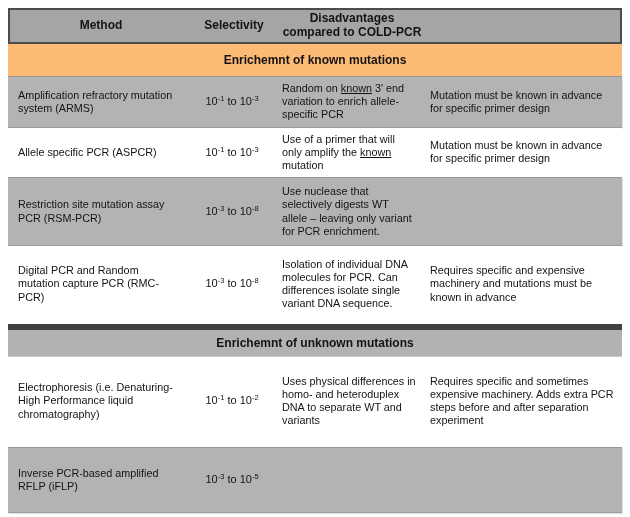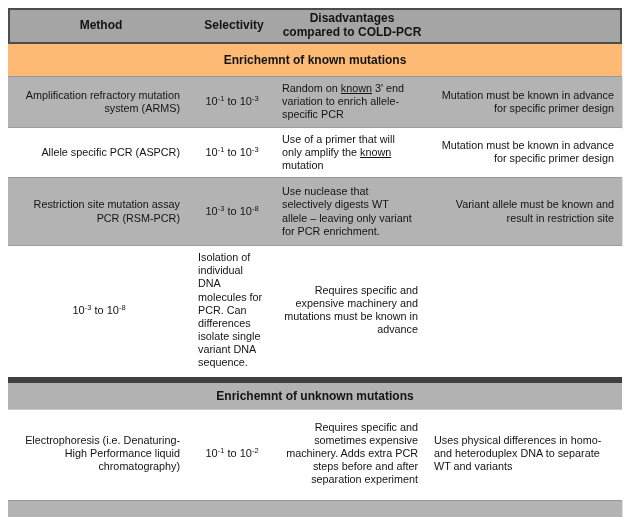--- a/index.html
+++ b/index.html
@@ -65,40 +65,40 @@
   }
   .row.white { background: #ffffff; }
   .r1 { min-height: 47px; }
   .r2 { min-height: 45px; }
   .r3 { min-height: 69px; }
   .r4 { min-height: 76px; }
   .r5 { min-height: 88px; }
   .r6 { min-height: 66px; margin-top: 2px; }
   .cell { box-sizing: border-box; }
   .cell.method {
-    text-align: right;
+    text-align: left;
     padding: 4px 10px;
   }
   .cell.sel {
     text-align: center;
     white-space: nowrap;
     font-size: 11px;
   }
   .cell.sel sup {
     font-size: 7.5px;
     vertical-align: baseline;
     position: relative;
     top: -4px;
   }
   .cell.desc {
     text-align: left;
     padding: 5px 10px 5px 8px;
   }
   .cell.dis {
-    text-align: right;
+    text-align: left;
     padding: 5px 8px 5px 4px;
   }
   .u { text-decoration: underline; }
 </style>
 </head>
 <body>
 
 <div class="figure">
 
   <div class="grid-row thead">
@@ -120,36 +120,36 @@
     <div class="cell method">Allele specific PCR (ASPCR)</div>
     <div class="cell sel"><span>10</span><sup>-1</sup><span> to </span><span>10</span><sup>-3</sup></div>
     <div class="cell desc"><span>Use of a primer that will only amplify the </span><span class="u">known</span><span> mutation</span></div>
     <div class="cell dis">Mutation must be known in advance for specific primer design</div>
   </div>
 
   <div class="grid-row row gray r3">
     <div class="cell method">Restriction site mutation assay PCR (RSM-PCR)</div>
     <div class="cell sel"><span>10</span><sup>-3</sup><span> to </span><span>10</span><sup>-8</sup></div>
     <div class="cell desc"><span>Use nuclease that selectively digests WT allele – leaving only variant for PCR enrichment.</span></div>
-    <div class="cell dis">Variant allele must be known and result in restriction site</div>
   </div>
 
   <div class="grid-row row white r4">
+    <div class="cell method">Digital PCR and Random mutation capture PCR (RMC-PCR)</div>
     <div class="cell sel"><span>10</span><sup>-3</sup><span> to </span><span>10</span><sup>-8</sup></div>
     <div class="cell desc"><span>Isolation of individual DNA molecules for PCR.  Can differences isolate single variant DNA sequence.</span></div>
     <div class="cell dis">Requires specific and expensive machinery and mutations must be known in advance</div>
   </div>
 
   <div class="banner gray">Enrichemnt of unknown mutations</div>
 
   <div class="grid-row row white r5">
     <div class="cell method">Electrophoresis (i.e. Denaturing-High Performance liquid chromatography)</div>
     <div class="cell sel"><span>10</span><sup>-1</sup><span> to </span><span>10</span><sup>-2</sup></div>
+    <div class="cell desc"><span>Uses physical differences in homo- and heteroduplex DNA to separate WT and variants</span></div>
     <div class="cell dis">Requires specific and sometimes expensive machinery.  Adds extra PCR steps before and after separation experiment</div>
-    <div class="cell desc"><span>Uses physical differences in homo- and heteroduplex DNA to separate WT and variants</span></div>
   </div>
 
   <div class="grid-row row gray r6">
     <div class="cell method">Inverse PCR-based amplified RFLP (iFLP)</div>
     <div class="cell sel"><span>10</span><sup>-3</sup><span> to </span><span>10</span><sup>-5</sup></div>
   </div>
 
 </div>
 
 </body></html>

